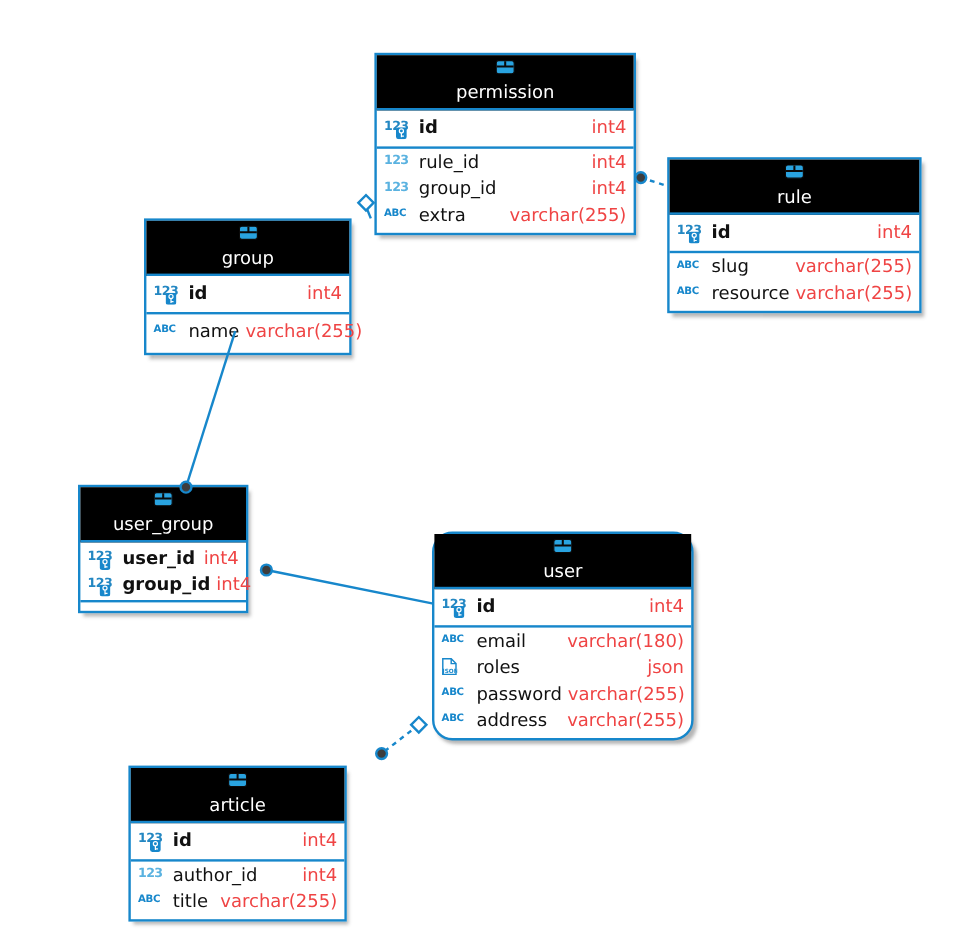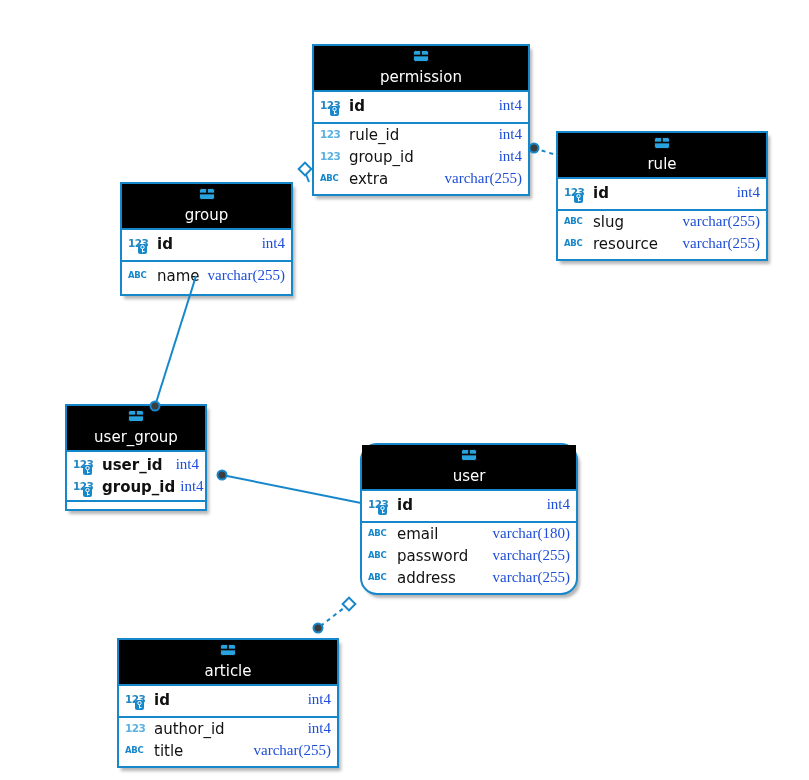--- a/index.html
+++ b/index.html
@@ -9,40 +9,40 @@
   
   .etable{position:absolute;background:#fff;border:2px solid #1787cb;z-index:2;
           box-shadow:3px 4px 3px -1px rgba(90,90,90,0.45);box-sizing:border-box;}
   .thead{background:#000;color:#fff;display:flex;align-items:center;justify-content:center;
          gap:6px;padding:4px 6px;font-size:15px;border-bottom:2px solid #1787cb;flex-direction:column;}
   .tbody{padding-bottom:4px;}
   .row{display:flex;align-items:flex-start;gap:5px;padding:2px 6px;font-size:15px;white-space:nowrap;}
   .pkrow{padding:5px 6px 7px;}
   .cname{color:#111;}
   .bold{font-weight:bold;}
-  .ctype{margin-left:auto;color:#1d4ed8;font-family:Liberation Serif, serif;}
+  .ctype{margin-left:auto;color:#ef4444;}
   .sep{border-top:2px solid #1787cb;}
   .emptysec{height:7px;}
 
   
   .ic{width:24px;min-width:24px;display:inline-flex;align-items:center;justify-content:flex-start;
       position:relative;height:16px;}
   .n123{font-size:10.5px;font-weight:bold;letter-spacing:-0.5px;color:#5ab2e0;line-height:1;}
   .nk .n123{color:#2387c2;}
   .keyb{position:absolute;left:10px;bottom:-3px;}
   .abc{font-size:8.5px;font-weight:bold;color:#1787cb;letter-spacing:-0.3px;line-height:1;}
   .ticon{display:inline-flex;align-items:center;}
 
   
   .t-permission{left:312px;top:44px;width:218px;}
   .t-rule{left:556px;top:131px;width:212px;}
   .t-group{left:120px;top:182px;width:173px;}
   .t-user_group{left:65px;top:404px;width:142px;}
   .t-user{left:360px;top:443px;width:218px;border-radius:17px;}
-  .t-article{left:117px;top:638px;width:222px;}
+  .t-article{left:107px;top:638px;width:182px;}
   .t-user_group .tbody{padding-bottom:0;}
 
   
   .links{position:absolute;left:0;top:0;z-index:5;pointer-events:none;}
   .links line{stroke:#1787cb;stroke-width:2;}
   .links line.dashed{stroke-dasharray:4 4;}
   .links .dot{fill:#3d3d3d;stroke:#1787cb;stroke-width:2;}
   .links .sq{fill:#ffffff;stroke:#1787cb;stroke-width:2;}
 </style>
 </head>
@@ -250,20 +250,31 @@
       <div class="sep"></div>
       <div class="row">
         <span class="ic">
             <span class="abc">ABC</span>
           </span>
         <span class="cname">email</span>
         <span class="ctype">varchar(180)</span>
       </div>
       <div class="row">
         <span class="ic">
+          <svg width="13" height="15" viewBox="0 0 13 15">
+              <path d="M1 1 h7 l4 4 v9 h-11 z" fill="#fff" stroke="#1787cb" stroke-width="1.2"></path>
+              <path d="M8 1 v4 h4" fill="none" stroke="#1787cb" stroke-width="1.2"></path>
+              <text x="0.8" y="13" font-size="4.8" fill="#1787cb" font-weight="bold" font-family="DejaVu Sans, sans-serif">JSON</text>
+            </svg>
+        </span>
+        <span class="cname">roles</span>
+        <span class="ctype">json</span>
+      </div>
+      <div class="row">
+        <span class="ic">
             <span class="abc">ABC</span>
           </span>
         <span class="cname">password</span>
         <span class="ctype">varchar(255)</span>
       </div>
       <div class="row">
         <span class="ic">
             <span class="abc">ABC</span>
           </span>
         <span class="cname">address</span>

